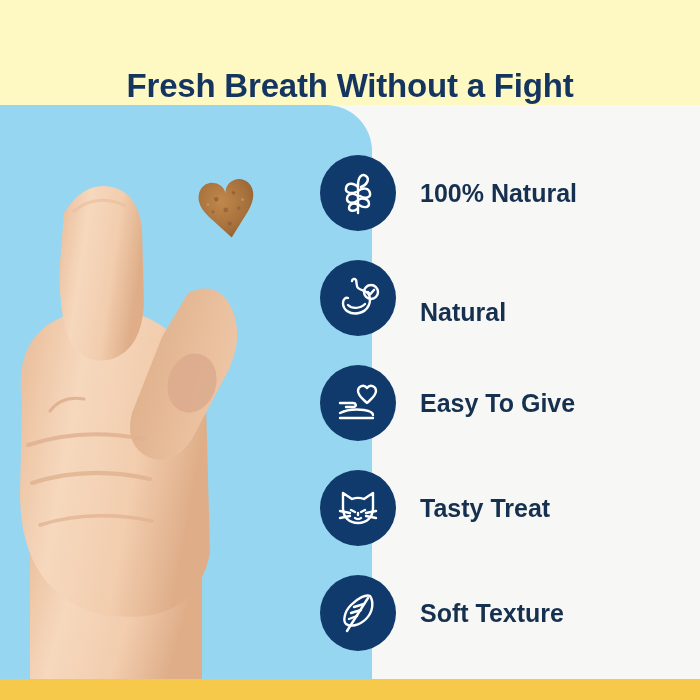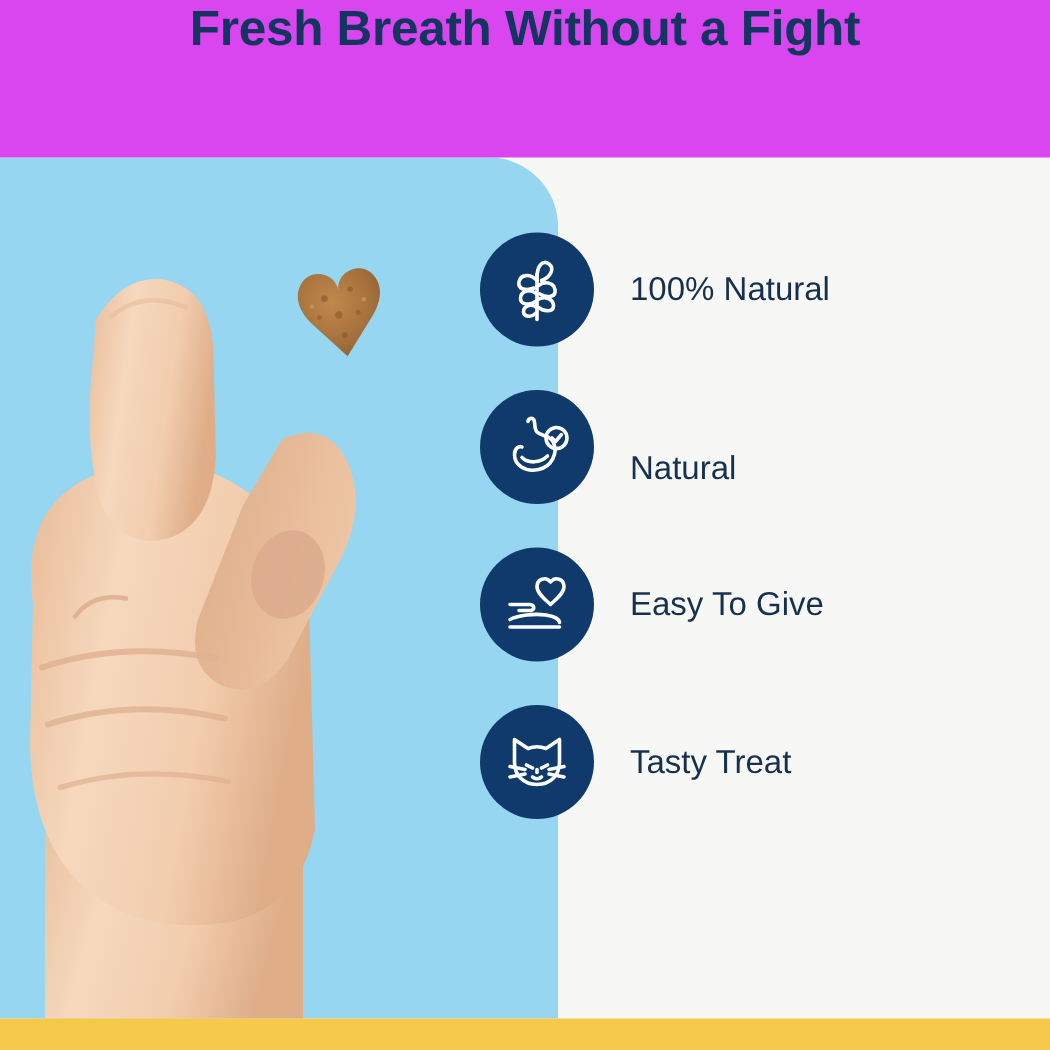--- a/index.html
+++ b/index.html
@@ -21,23 +21,23 @@
     background: #f7f7f5;
   }
 
   
   .header {
     position: absolute;
     top: 0;
     left: 0;
     width: 700px;
     height: 105px;
-    background: #d946ef;
+    background: #fef9c3;
     display: flex;
-    align-items: flex-start;
+    align-items: flex-end;
     justify-content: center;
     z-index: 5;
   }
   .header-title {
     font-size: 33px;
     font-weight: bold;
     color: #14355f;
     letter-spacing: -0.2px;
     white-space: nowrap;
     text-align: center;
@@ -97,24 +97,24 @@
     align-items: center;
     justify-content: center;
     position: relative;
     z-index: 3;
   }
   .benefit-icon svg {
     display: block;
   }
   .benefit-label {
     margin-left: 24px;
-    font-size: 22px;
+    font-size: 25px;
     line-height: 28px;
     color: #16304f;
-    font-weight: normal;
+    font-weight: bold;
     max-width: 240px;
   }
 
   
   .bottom-bar {
     position: absolute;
     left: 0;
     bottom: 0;
     width: 700px;
     height: 21px;
@@ -250,18 +250,32 @@
           <path d="M6 32 L16 30"></path>
           <path d="M42 25 L32 27"></path>
           <path d="M42 32 L32 30"></path>
         </svg>
       </div>
       <div class="benefit-label">
         <span>Tasty Treat</span>
       </div>
     </div>
 
+    <div class="benefit-row">
+      <div class="benefit-icon">
+        <svg width="44" height="46" viewBox="0 0 44 46" fill="none" stroke="#ffffff" stroke-width="2.4" stroke-linecap="round" stroke-linejoin="round">
+          <path d="M34 6 C38 12 37 22 30 29 C23 36 14 37 10 34 C7 31 8 22 15 15 C22 8 30 4 34 6 Z"></path>
+          <path d="M32 8 L11 41"></path>
+          <path d="M28 14 L18 17"></path>
+          <path d="M25 20 L15 23"></path>
+          <path d="M21 26 L13 29"></path>
+        </svg>
+      </div>
+      <div class="benefit-label">
+        <span>Soft Texture</span>
+      </div>
+    </div>
 
   </div>
 
   <div class="bottom-bar"></div>
 
 </div>
 
 </body></html>

